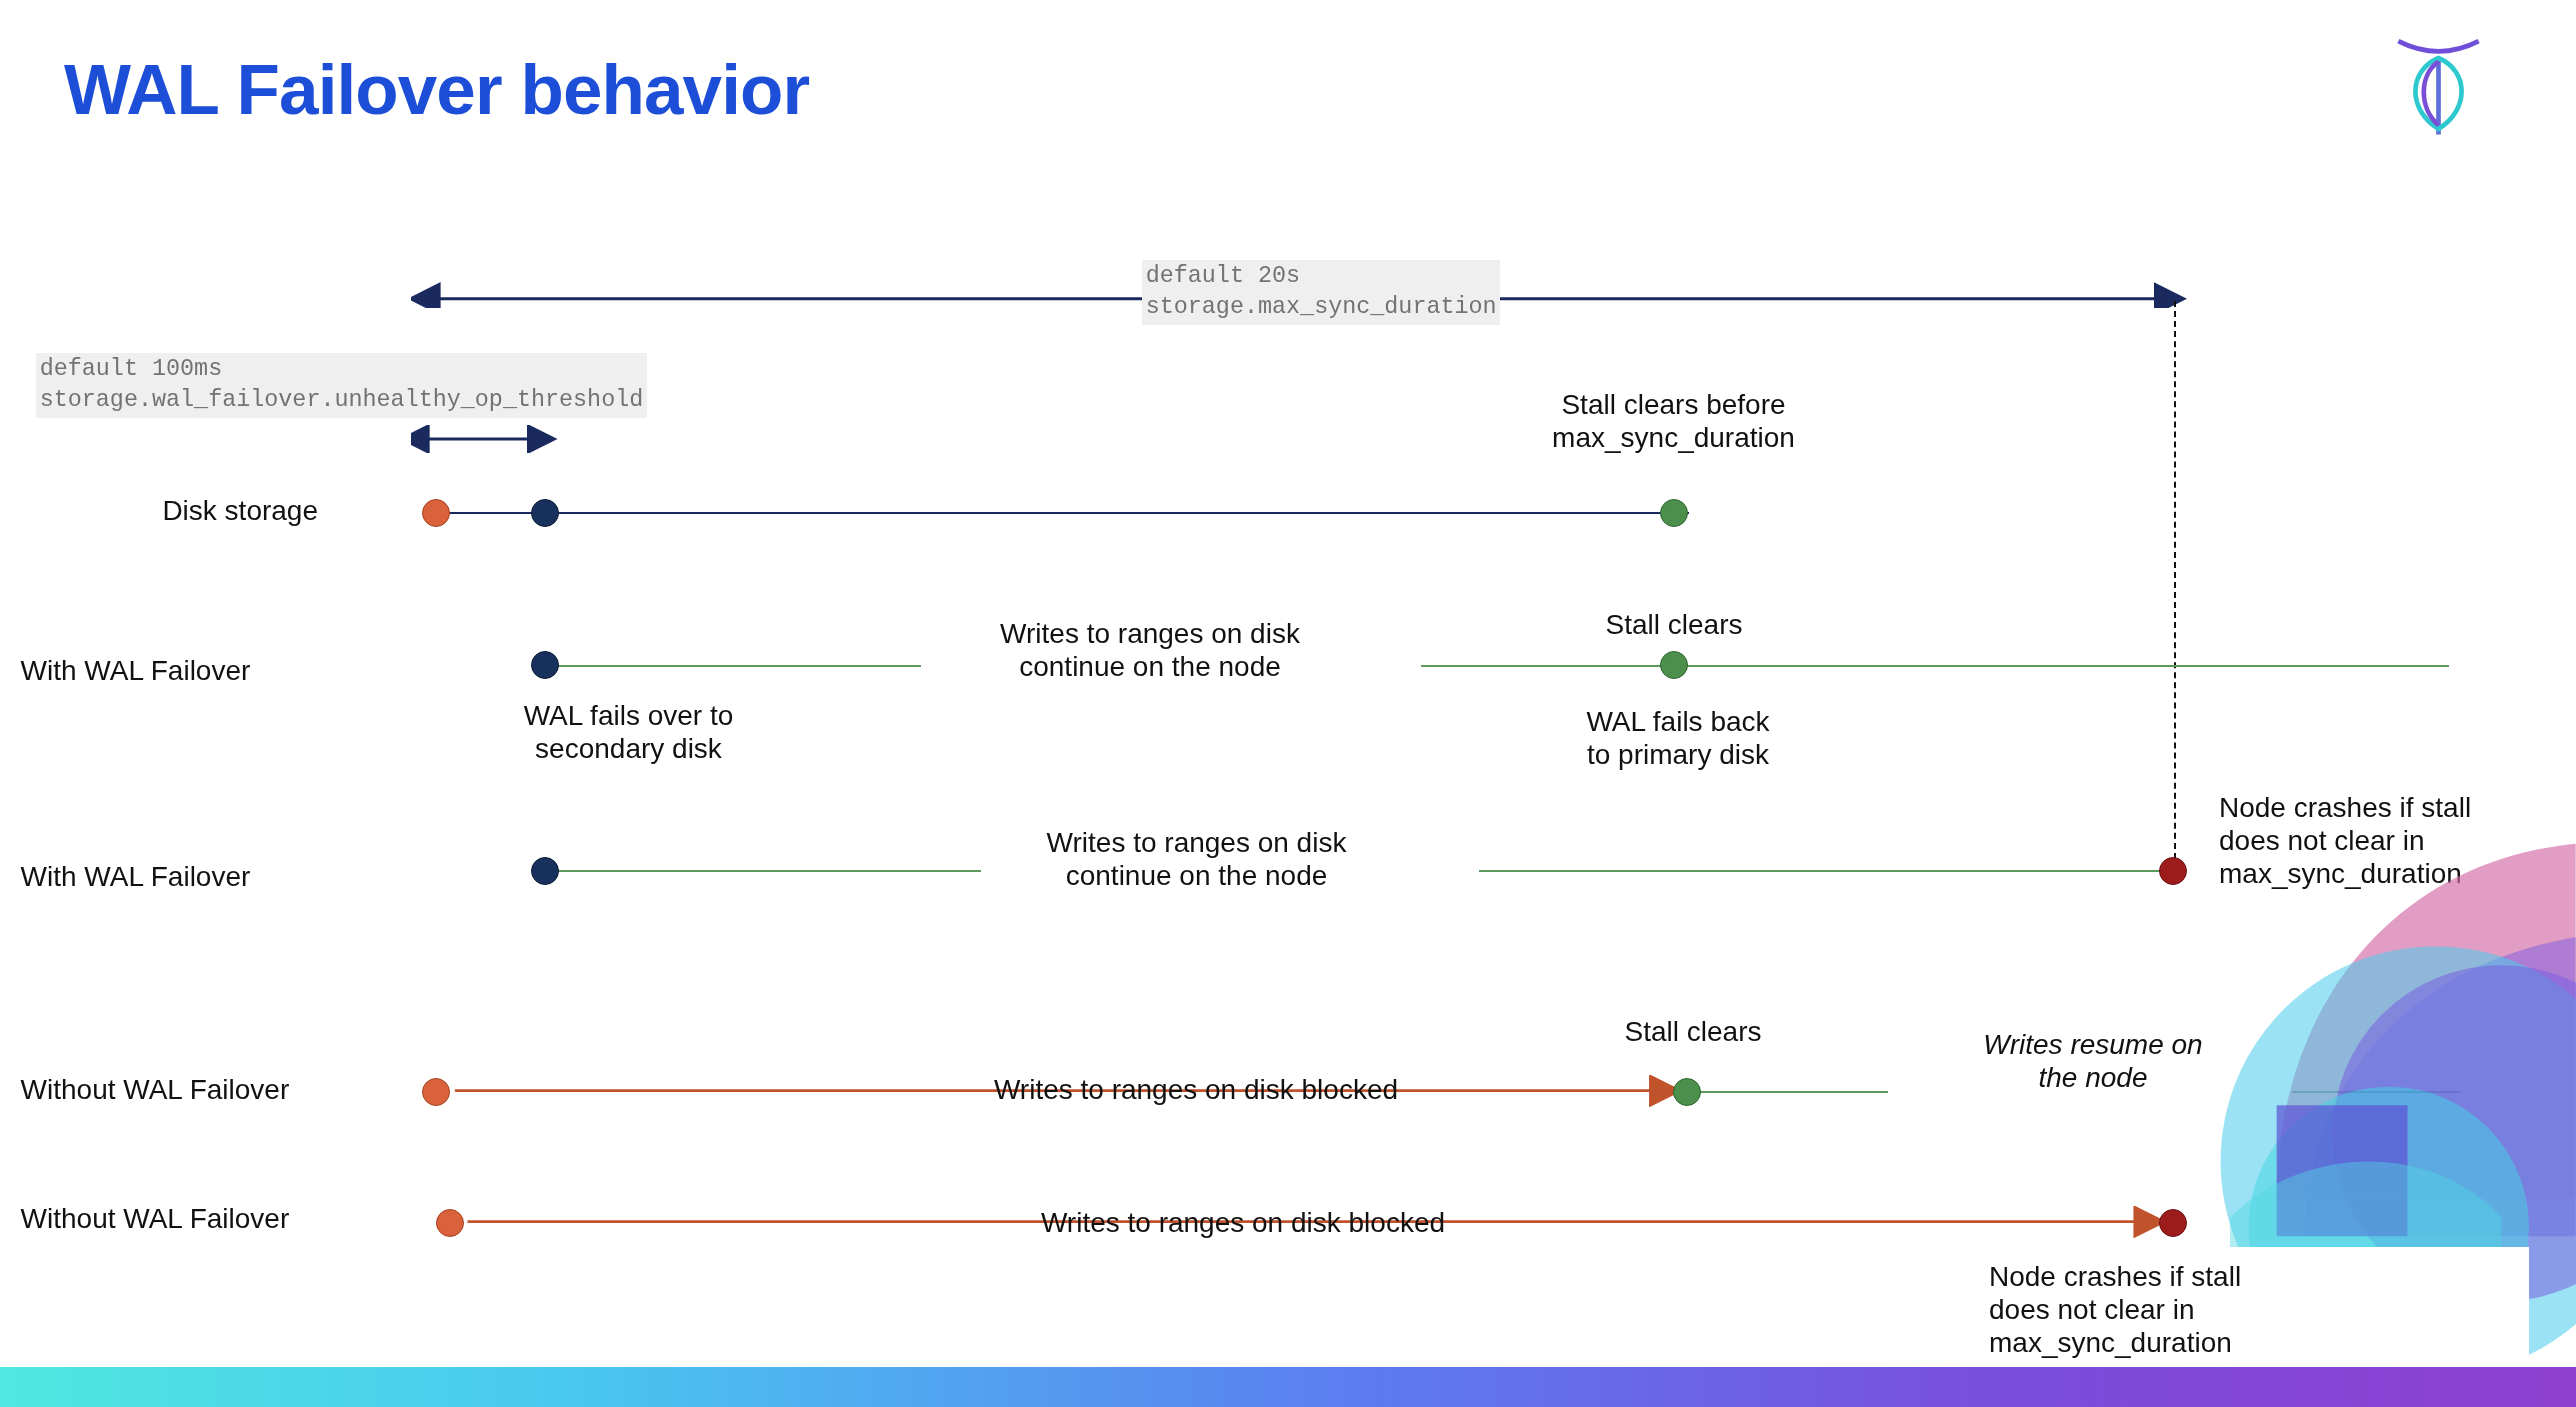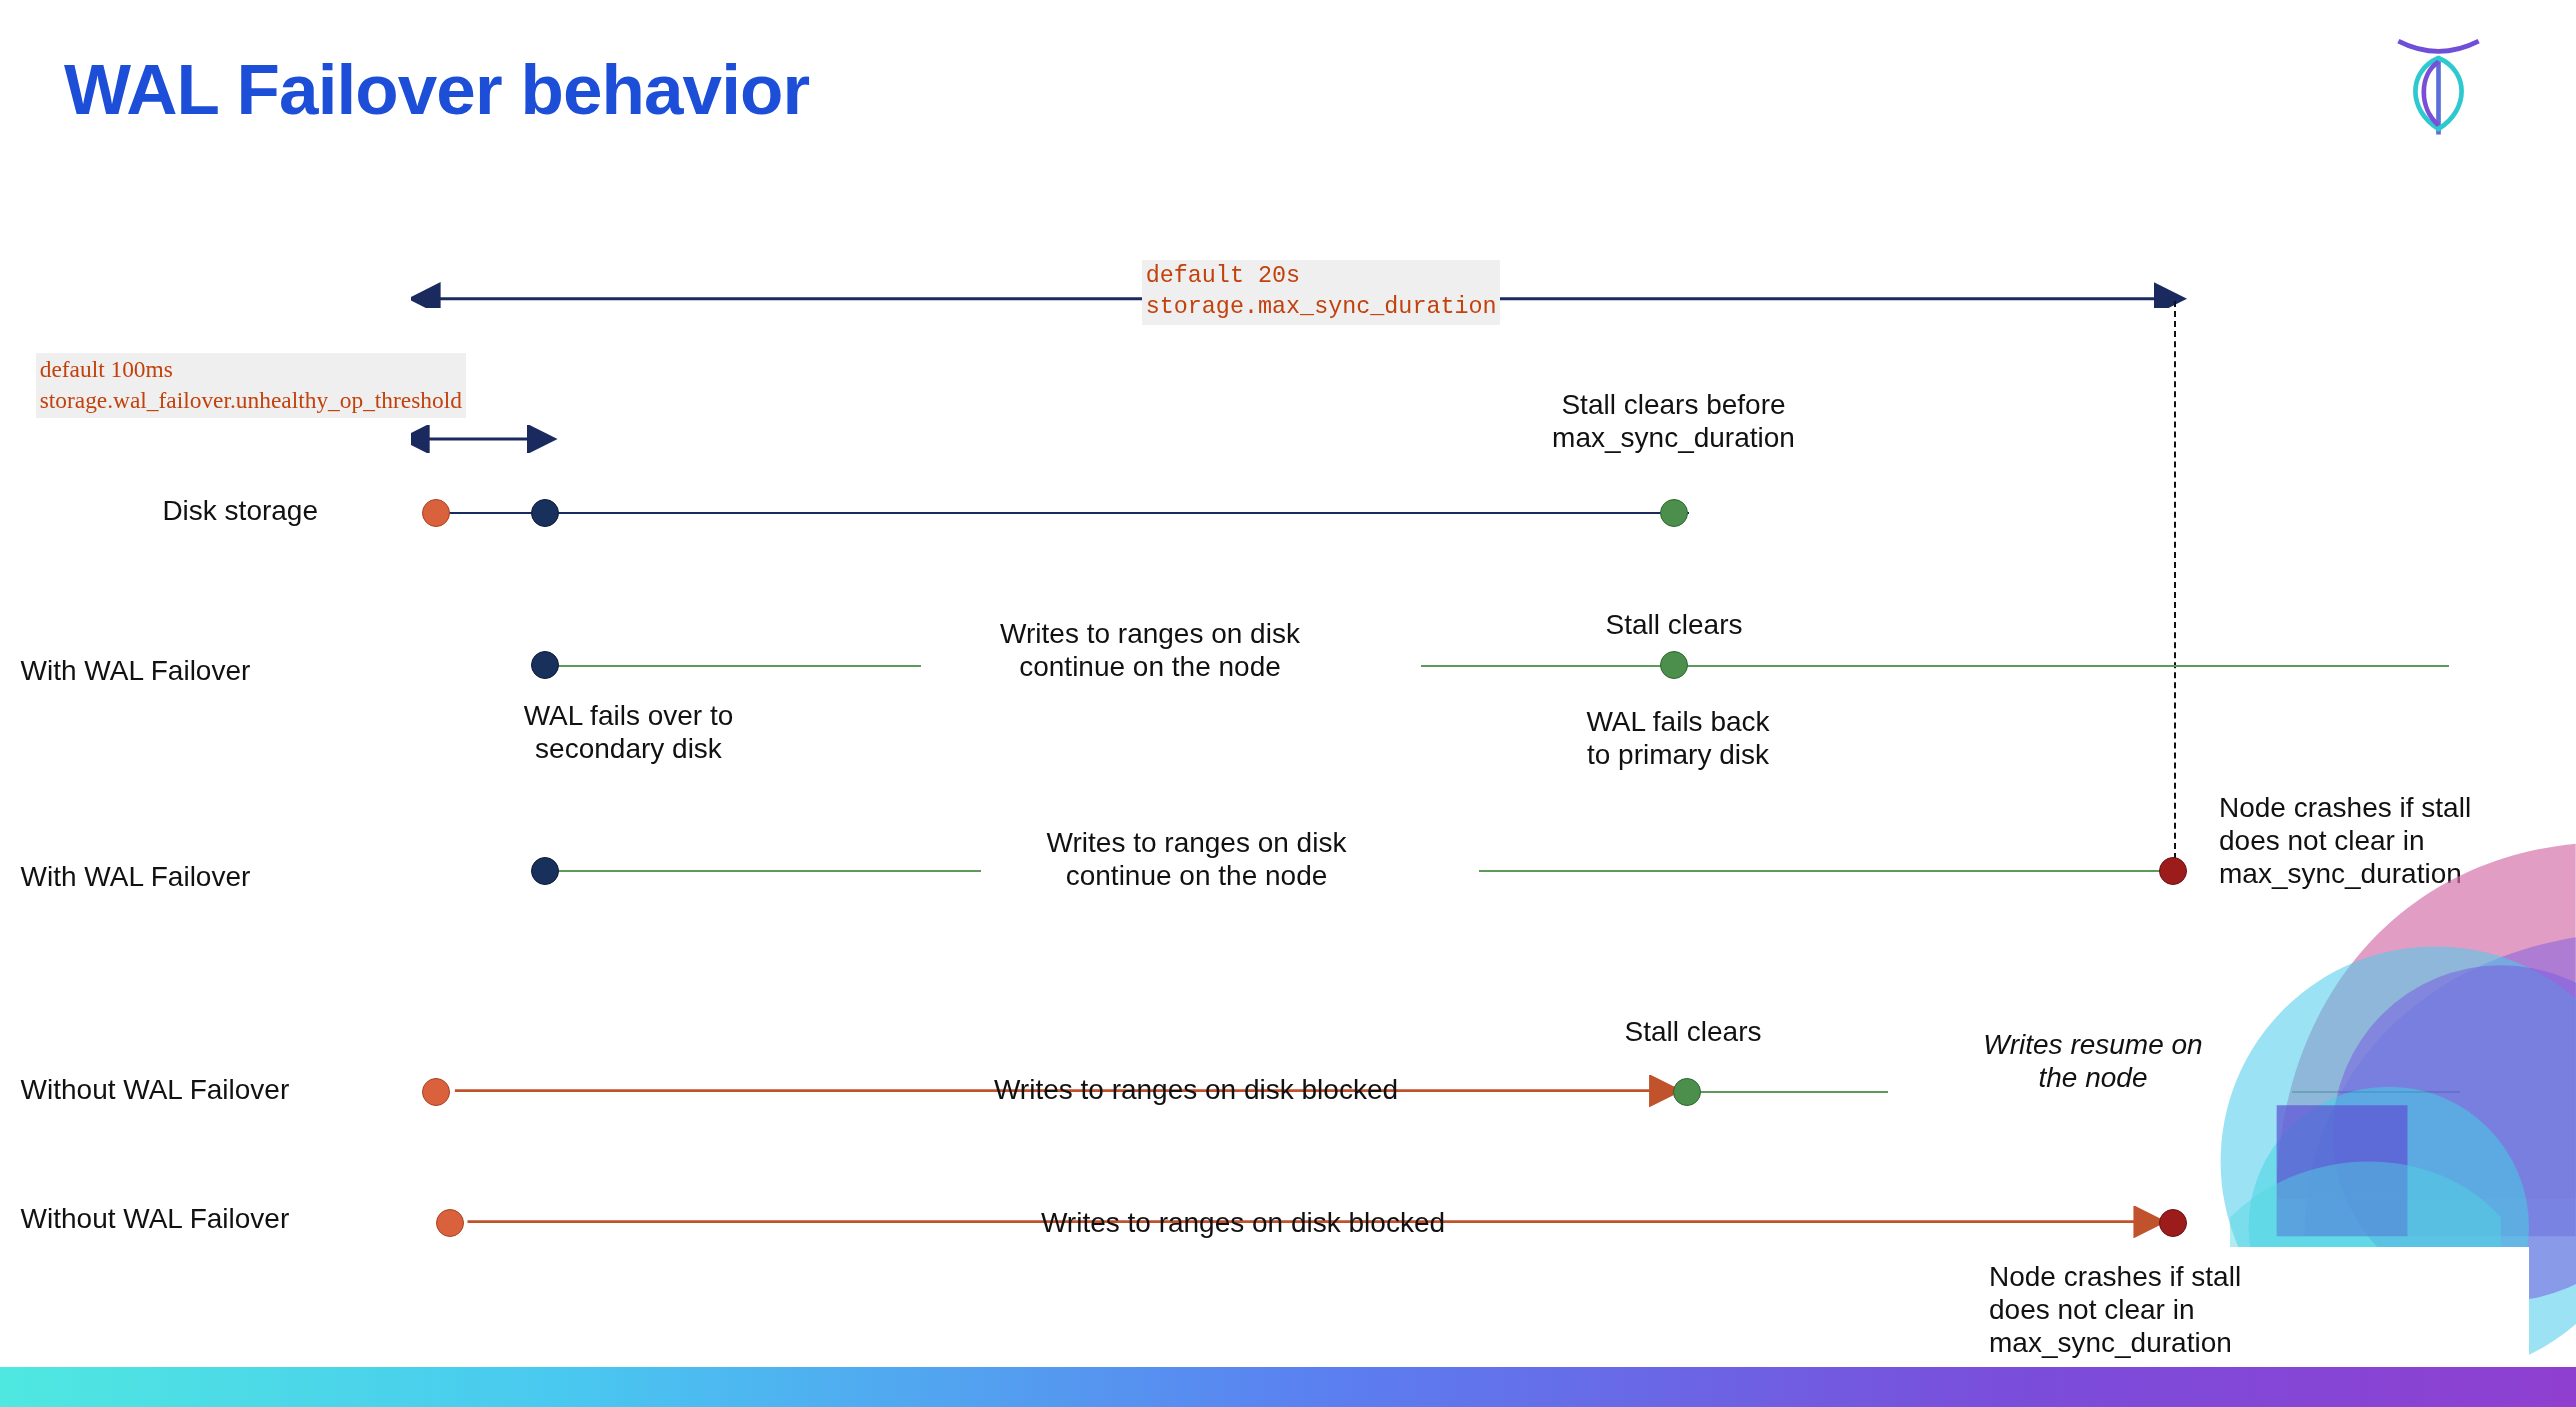--- a/index.html
+++ b/index.html
@@ -45,21 +45,21 @@
     white-space: pre-line;
   }
   .lbl.center { text-align: center; }
   .lbl.right  { text-align: right; }
   .mono {
     position: absolute;
     font-family: "Liberation Mono", monospace;
     font-size: 23.4px;
     line-height: 1.35;
     background: #efefef;
-    color: #c2410c;
+    color: #737373;
     white-space: pre;
     padding: 0.9px 3.7px;
   }
   
   .hline {
     position: absolute;
     height: 0;
     border-top-width: 2.8px;
     border-top-style: solid;
   }
@@ -119,21 +119,21 @@
         <path d="M0,0 L12,6 L0,12 Z" fill="#1b2a5e"></path>
       </marker>
     </defs>
     <line x1="16" y1="30" x2="1880" y2="30" stroke="#1b2a5e" stroke-width="3" marker-start="url(#arrL)" marker-end="url(#arrR)"></line>
   </svg>
   <div class="mono" style="left:1142px; top:260px;">default 20s
 storage.max_sync_duration</div>
 
   <div class="vdash" style="left:2174px; top:301px; height:578px;"></div>
 
-  <div class="mono" style="left:36px; top:353px;font-family:Liberation Serif, serif;">default 100ms
+  <div class="mono" style="left:36px; top:353px;">default 100ms
 storage.wal_failover.unhealthy_op_threshold</div>
 
   <svg class="decor" style="left:411px; top:425px;" width="168" height="28" viewBox="0 0 180 30">
     <defs>
       <marker id="arrL2" markerWidth="11" markerHeight="11" refX="9" refY="5.5" orient="auto">
         <path d="M11,0 L0,5.5 L11,11 Z" fill="#1b2a5e"></path>
       </marker>
       <marker id="arrR2" markerWidth="11" markerHeight="11" refX="2" refY="5.5" orient="auto">
         <path d="M0,0 L11,5.5 L0,11 Z" fill="#1b2a5e"></path>
       </marker>

